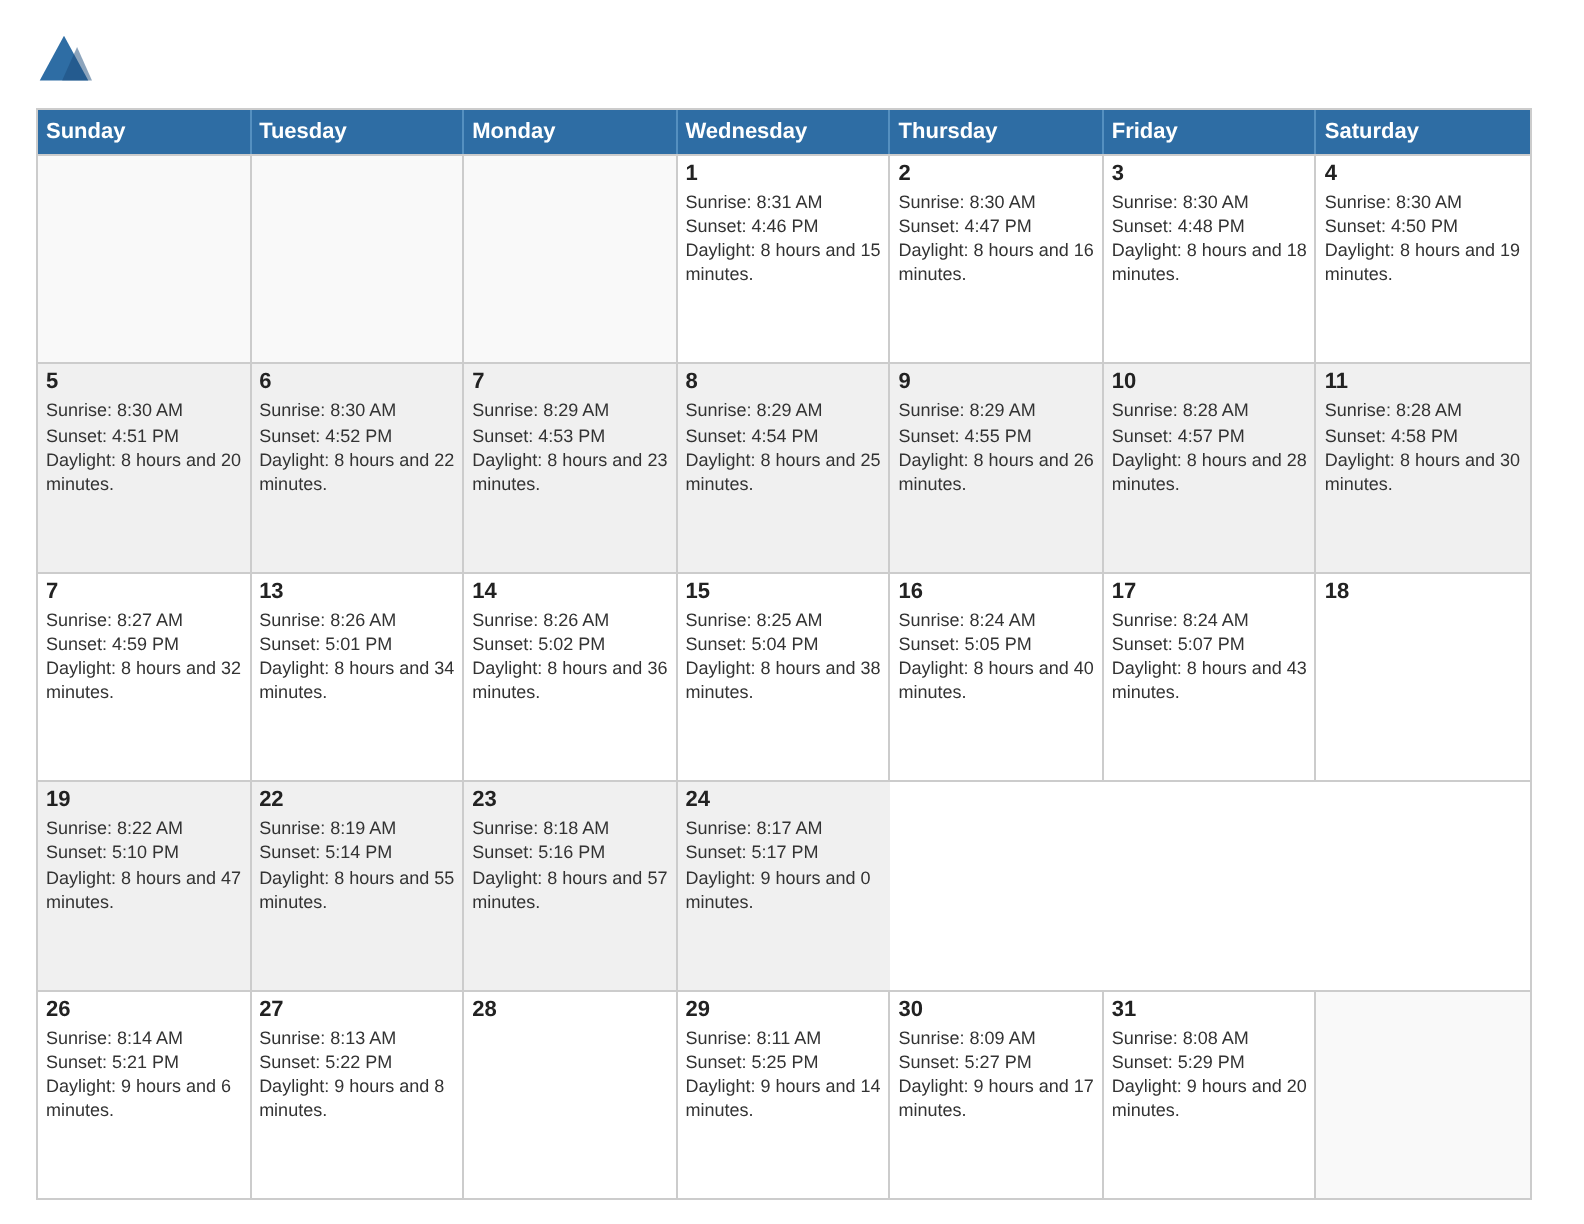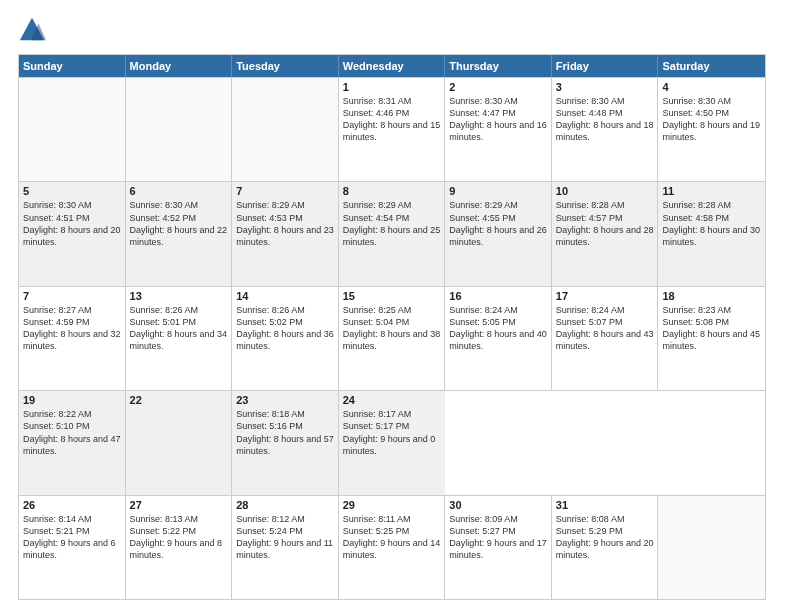--- a/index.html
+++ b/index.html
@@ -126,22 +126,22 @@
     </div>
     <div class="title-block">
       <div class="title-month"></div>
       <div class="title-location"></div>
     </div>
   </div>
 
   <div class="calendar">
     <div class="cal-header" id="cal-header">
         <div class="cal-header-cell">Sunday</div>
+        <div class="cal-header-cell">Tuesday</div>
         <div class="cal-header-cell">Monday</div>
-        <div class="cal-header-cell">Tuesday</div>
         <div class="cal-header-cell">Wednesday</div>
         <div class="cal-header-cell">Thursday</div>
         <div class="cal-header-cell">Friday</div>
         <div class="cal-header-cell">Saturday</div>
       </div>
     <div class="cal-body" id="cal-body">
         <div class="cal-row">
           <div class="cal-cell empty"></div>
           <div class="cal-cell empty"></div>
           <div class="cal-cell empty"></div>
@@ -246,34 +246,34 @@
 Daylight: 8 hours and 40 minutes.</div>
           </div>
           <div class="cal-cell">
             <span class="day-number">17</span>
             <div class="cell-text" style="white-space: pre-line;">Sunrise: 8:24 AM
 Sunset: 5:07 PM
 Daylight: 8 hours and 43 minutes.</div>
           </div>
           <div class="cal-cell">
             <span class="day-number">18</span>
-            <div class="cell-text" style="white-space: pre-line;">Sunrise: 8:23 AM
-Sunset: 5:08 PM
-Daylight: 8 hours and 45 minutes.</div>
           </div>
         </div>
         <div class="cal-row">
           <div class="cal-cell shaded">
             <span class="day-number">19</span>
             <div class="cell-text" style="white-space: pre-line;">Sunrise: 8:22 AM
 Sunset: 5:10 PM
 Daylight: 8 hours and 47 minutes.</div>
           </div>
           <div class="cal-cell shaded">
             <span class="day-number">22</span>
+            <div class="cell-text" style="white-space: pre-line;">Sunrise: 8:19 AM
+Sunset: 5:14 PM
+Daylight: 8 hours and 55 minutes.</div>
           </div>
           <div class="cal-cell shaded">
             <span class="day-number">23</span>
             <div class="cell-text" style="white-space: pre-line;">Sunrise: 8:18 AM
 Sunset: 5:16 PM
 Daylight: 8 hours and 57 minutes.</div>
           </div>
           <div class="cal-cell shaded">
             <span class="day-number">24</span>
             <div class="cell-text" style="white-space: pre-line;">Sunrise: 8:17 AM
@@ -289,23 +289,20 @@
 Daylight: 9 hours and 6 minutes.</div>
           </div>
           <div class="cal-cell">
             <span class="day-number">27</span>
             <div class="cell-text" style="white-space: pre-line;">Sunrise: 8:13 AM
 Sunset: 5:22 PM
 Daylight: 9 hours and 8 minutes.</div>
           </div>
           <div class="cal-cell">
             <span class="day-number">28</span>
-            <div class="cell-text" style="white-space: pre-line;">Sunrise: 8:12 AM
-Sunset: 5:24 PM
-Daylight: 9 hours and 11 minutes.</div>
           </div>
           <div class="cal-cell">
             <span class="day-number">29</span>
             <div class="cell-text" style="white-space: pre-line;">Sunrise: 8:11 AM
 Sunset: 5:25 PM
 Daylight: 9 hours and 14 minutes.</div>
           </div>
           <div class="cal-cell">
             <span class="day-number">30</span>
             <div class="cell-text" style="white-space: pre-line;">Sunrise: 8:09 AM

